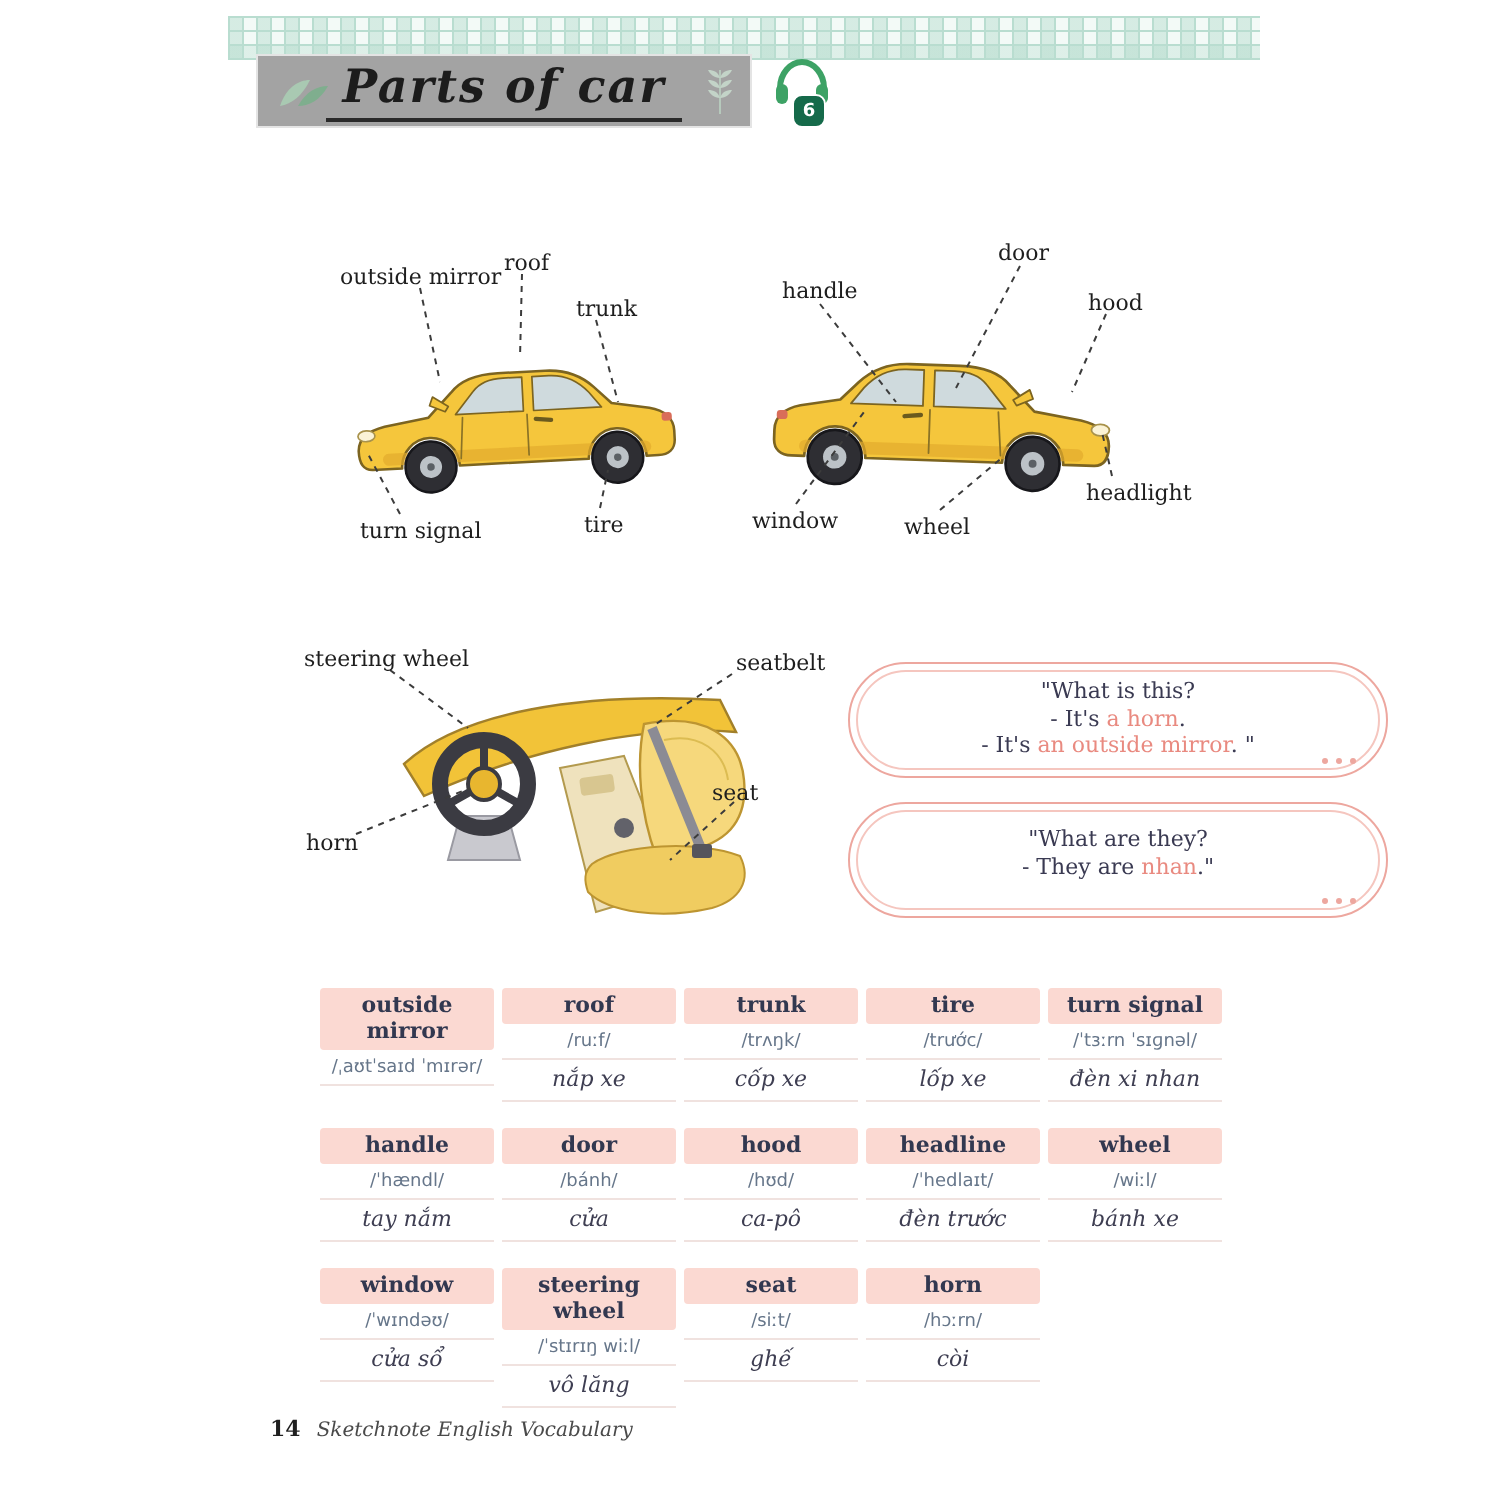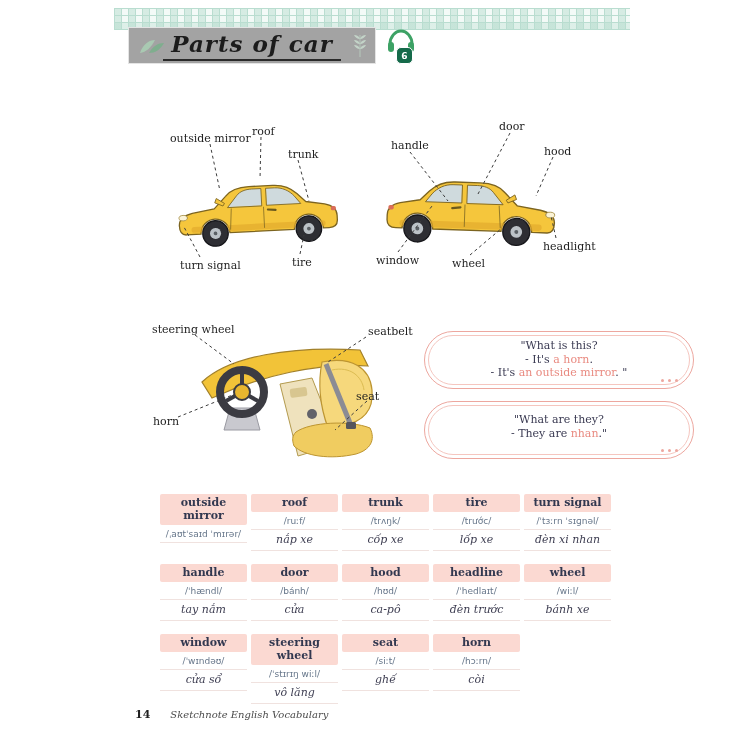--- a/index.html
+++ b/index.html
@@ -48,21 +48,21 @@
     grid-template-columns:repeat(5,87px); column-gap:4px; row-gap:13px; }
   .vcell { text-align:center; }
   .vword { background:#fbd9d2; color:#323850; font-size:11px; font-weight:bold;
     padding:2px 1px 3px; border-radius:2px; }
   .vipa { font-family:"DejaVu Sans",sans-serif; font-size:9px; color:#66768a;
     padding:4px 0 3px; border-bottom:1px solid #f0e2df; }
   .vvi { font-style:italic; font-size:11px; color:#3e3e52; padding:3px 0 4px; border-bottom:1px solid #f0e2df; }
 
   
   .footer { position:absolute; left:135px; top:708px; font-size:10px; font-style:italic; color:#4a4a4a; }
-  .footer .pageno { font-weight:bold; font-style:normal; font-size:11px; color:#1f1f1f; margin-right:20px; }
+  .footer .pageno { font-weight:bold; font-style:normal; font-size:11px; color:#1f1f1f; margin-right:8px; }
 </style>
 </head>
 <body>
 
 <div class="page">
 
   <div class="grid-strip"></div>
   <div class="title-card">
     <svg style="position:absolute;left:10px;top:11px;" width="26" height="15" viewBox="0 0 26 15">
       <path d="M1 14C4 5 10 1 16 1C12 9 7 13 1 14Z" fill="#a9c9b2"></path>

